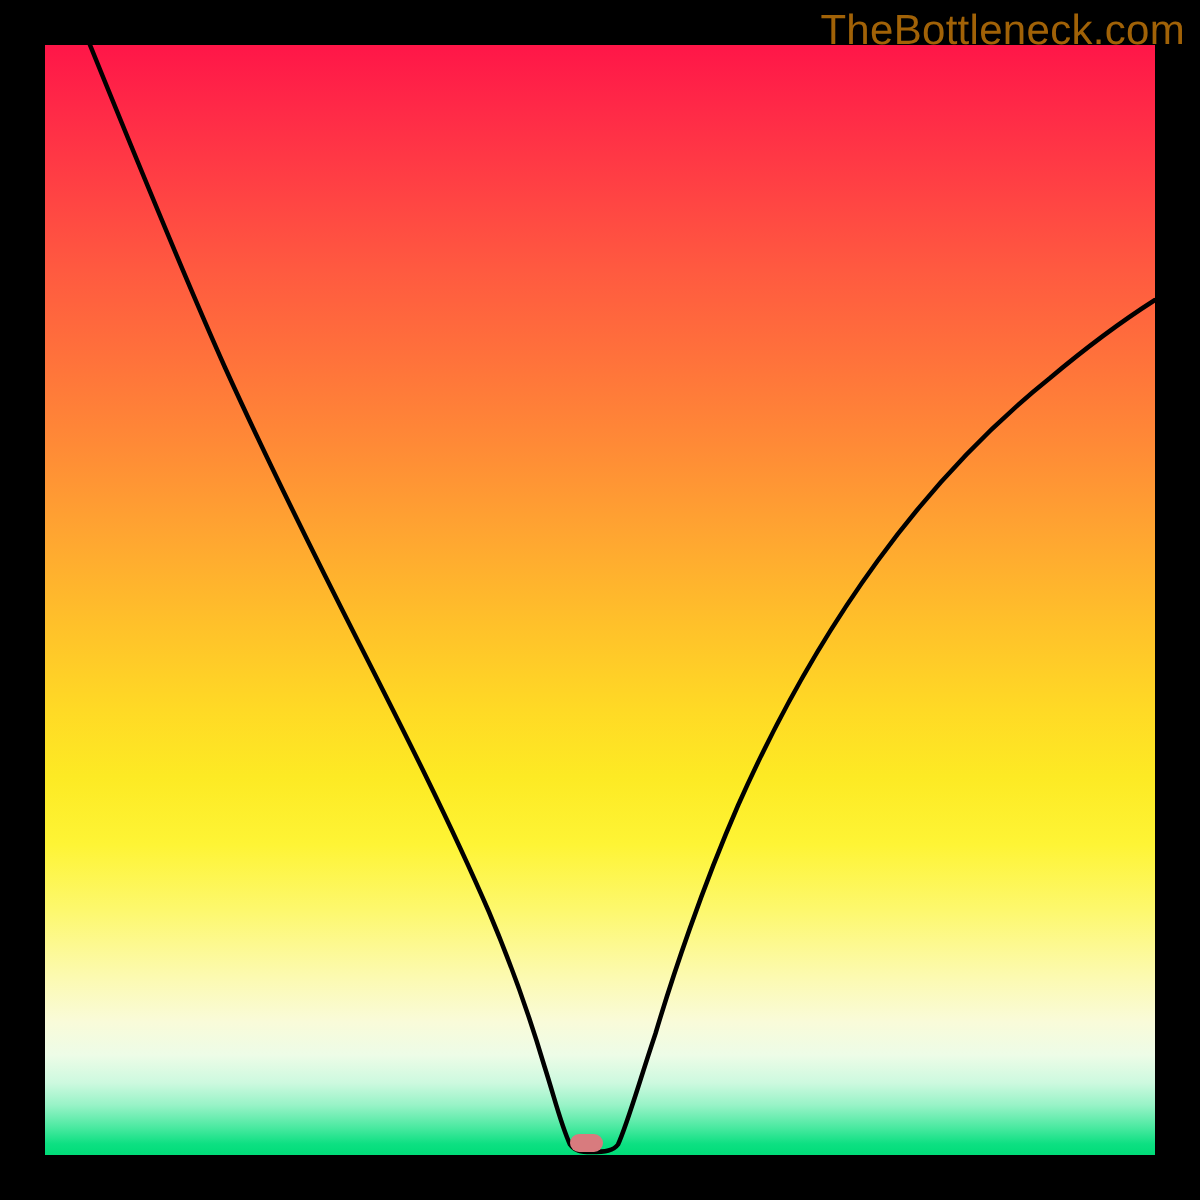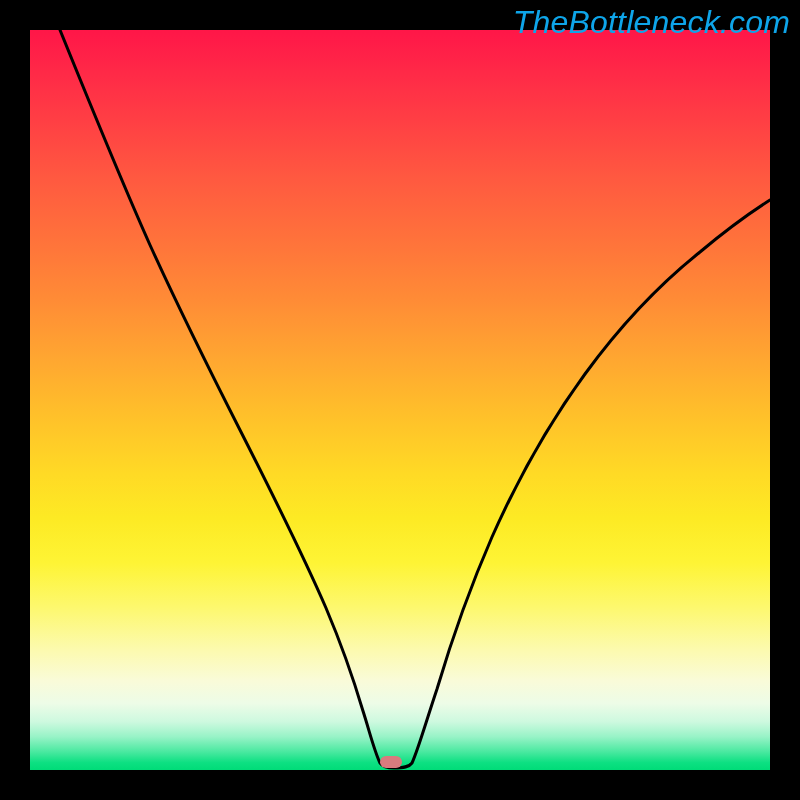--- a/index.html
+++ b/index.html
@@ -8,26 +8,25 @@
     height: 800px;
     background: #000;
     position: relative;
     font-family: Arial, Helvetica, sans-serif;
     overflow: hidden;
   }
   .watermark {
     position: absolute;
     top: 4px;
     right: 10px;
-    color: #0ea5e9;
-    font-size: 32px;
+    color: #a16207;
+    font-size: 28px;
     font-weight: 400;
     z-index: 10;
     letter-spacing: 0.2px;
-    font-style: italic;
   }
   .plot-area {
     position: absolute;
     left: 30px;
     top: 30px;
     width: 740px;
     height: 740px;
     overflow: hidden;
   }
   .gradient-bg {

